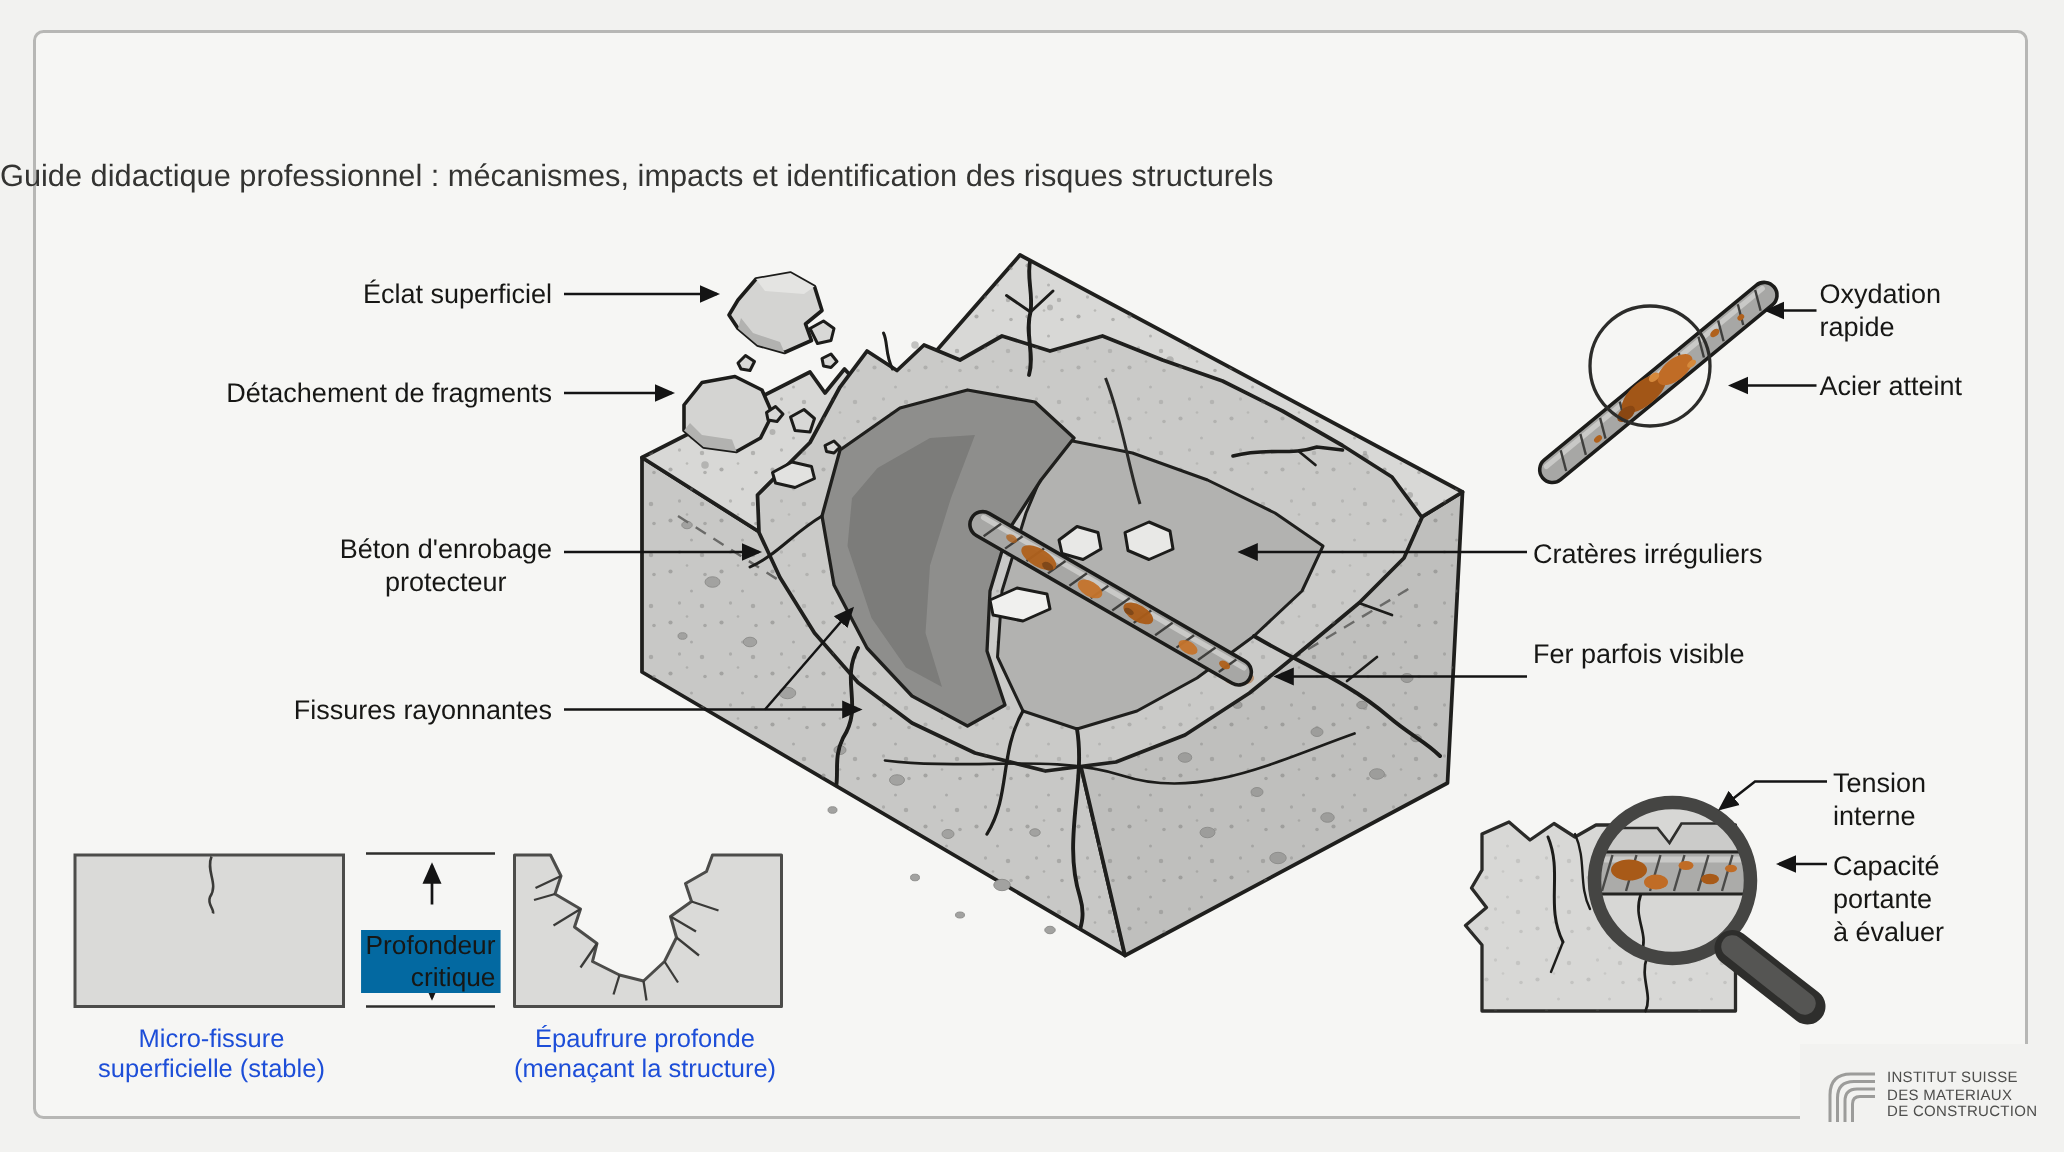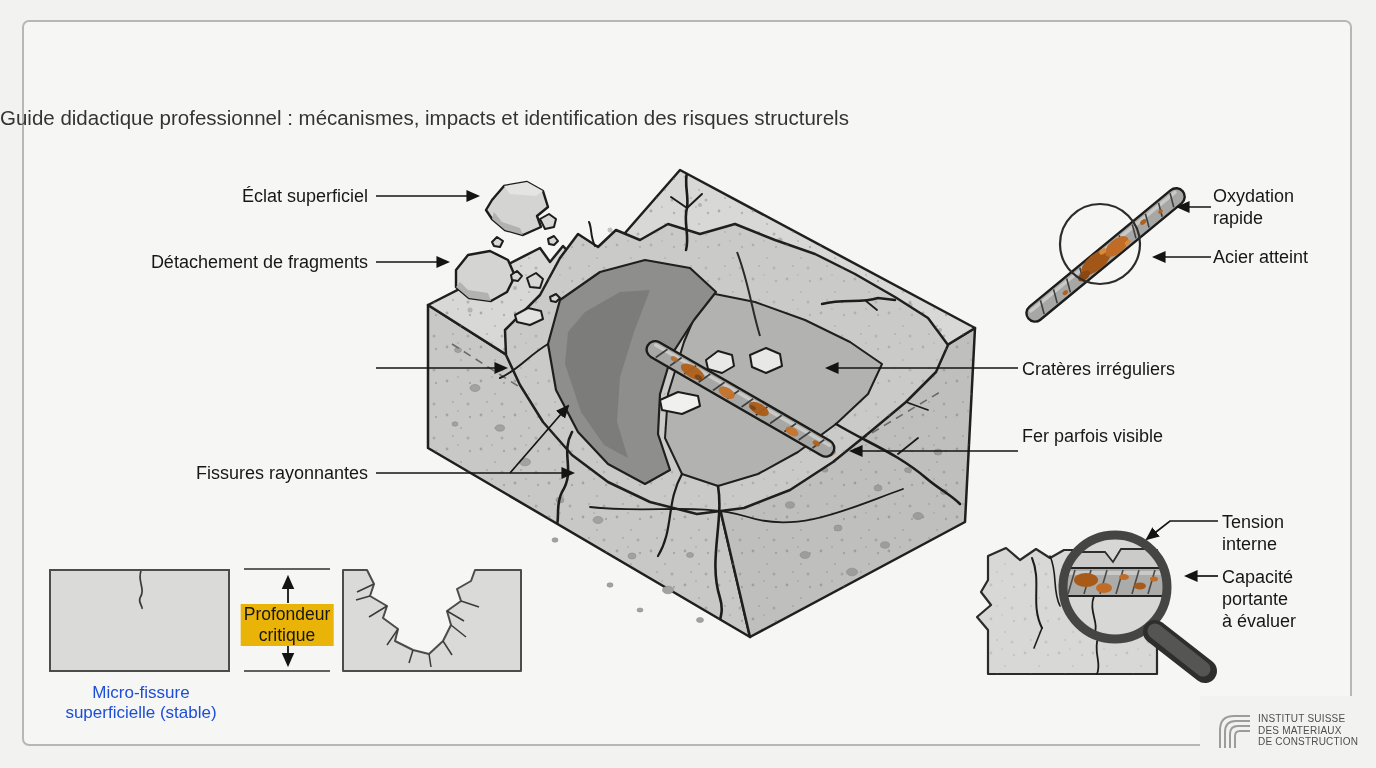--- a/index.html
+++ b/index.html
@@ -10,22 +10,22 @@
   .logo-patch{position:absolute;left:1200px;top:696px;width:156px;height:54px;background:#f2f2f0;z-index:1;}
   .art{position:absolute;left:0;top:0;z-index:2;}
   .title{position:absolute;left:0;top:44px;width:100%;margin:0;text-align:center;
          font-size:48px;font-weight:bold;letter-spacing:.5px;color:#2d2d2b;z-index:3;}
   .subtitle{position:absolute;left:0;top:106px;width:100%;
          font-size:20.5px;color:#343432;z-index:3;}
   .label{position:absolute;font-size:18px;line-height:22px;color:#171715;z-index:3;white-space:nowrap;}
   .r{text-align:center;}
   .caption{position:absolute;font-size:17px;line-height:20px;text-align:center;
            transform:translateX(-50%);color:#1d4ed8;z-index:3;white-space:nowrap;}
-  .depth{position:absolute;font-size:17.5px;line-height:21px;text-align:center;
-         transform:translateX(-50%);color:#171715;z-index:3;background:#eab308;padding:0 3px;}
+  .depth{position:absolute;font-size:17.5px;line-height:21px;text-align:right;
+         transform:translateX(-50%);color:#171715;z-index:3;background:#0369a1;padding:0 3px;margin-top:16px;}
   .logo{position:absolute;left:1258px;top:713px;font-size:10px;line-height:11.5px;
         letter-spacing:.2px;color:#4e4e4c;z-index:3;}
   .logo-icon{position:absolute;left:1216px;top:710px;z-index:3;}
 </style>
 </head>
 <body>
 
 <div class="canvas">
   <div class="frame"></div>
   <div class="logo-patch"></div>
@@ -299,20 +299,24 @@
       <path d="M1018,451 L851,451" marker-end="url(#ah)"></path>
       <path d="M1211,207 L1178,207" marker-end="url(#ah)"></path>
       <path d="M1211,257 L1154,257" marker-end="url(#ah)"></path>
       <path d="M1218,521 L1170,521 L1147,539" marker-end="url(#ah)"></path>
       <path d="M1218,576 L1186,576" marker-end="url(#ah)"></path>
     </g>
   </svg>
 
   <div class="label r" style="right:1008px;top:185px">Éclat superficiel</div>
   <div class="label r" style="right:1008px;top:251px">Détachement de fragments</div>
+  <div class="label r" style="right:1008px;top:355px">
+    <div>Béton d'enrobage</div>
+    <div>protecteur</div>
+  </div>
   <div class="label r" style="right:1008px;top:462px">Fissures rayonnantes</div>
 
   <div class="label" style="left:1213px;top:185px">
     <div>Oxydation</div>
     <div>rapide</div>
   </div>
   <div class="label" style="left:1213px;top:246px">Acier atteint</div>
   <div class="label" style="left:1022px;top:358px">Cratères irréguliers</div>
   <div class="label" style="left:1022px;top:425px">Fer parfois visible</div>
   <div class="label" style="left:1222px;top:511px">
@@ -326,20 +330,24 @@
   </div>
 
   <div class="depth" style="left:287px;top:604px">
     <div>Profondeur</div>
     <div>critique</div>
   </div>
   <div class="caption" style="left:141px;top:683px">
     <div>Micro-fissure</div>
     <div>superficielle (stable)</div>
   </div>
+  <div class="caption" style="left:430px;top:683px">
+    <div>Épaufrure profonde</div>
+    <div>(menaçant la structure)</div>
+  </div>
 
   <svg class="logo-icon" width="40" height="40" viewBox="0 0 40 40">
     <g stroke="#9c9c9a" stroke-width="2" fill="none">
       <path d="M4,38 L4,20 Q4,6 18,6 L34,6"></path>
       <path d="M9,38 L9,22 Q9,11 20,11 L34,11"></path>
       <path d="M14,38 L14,24 Q14,16 22,16 L34,16"></path>
       <path d="M19,38 L19,26 Q19,21 24,21 L34,21"></path>
     </g>
   </svg>
   <div class="logo">

